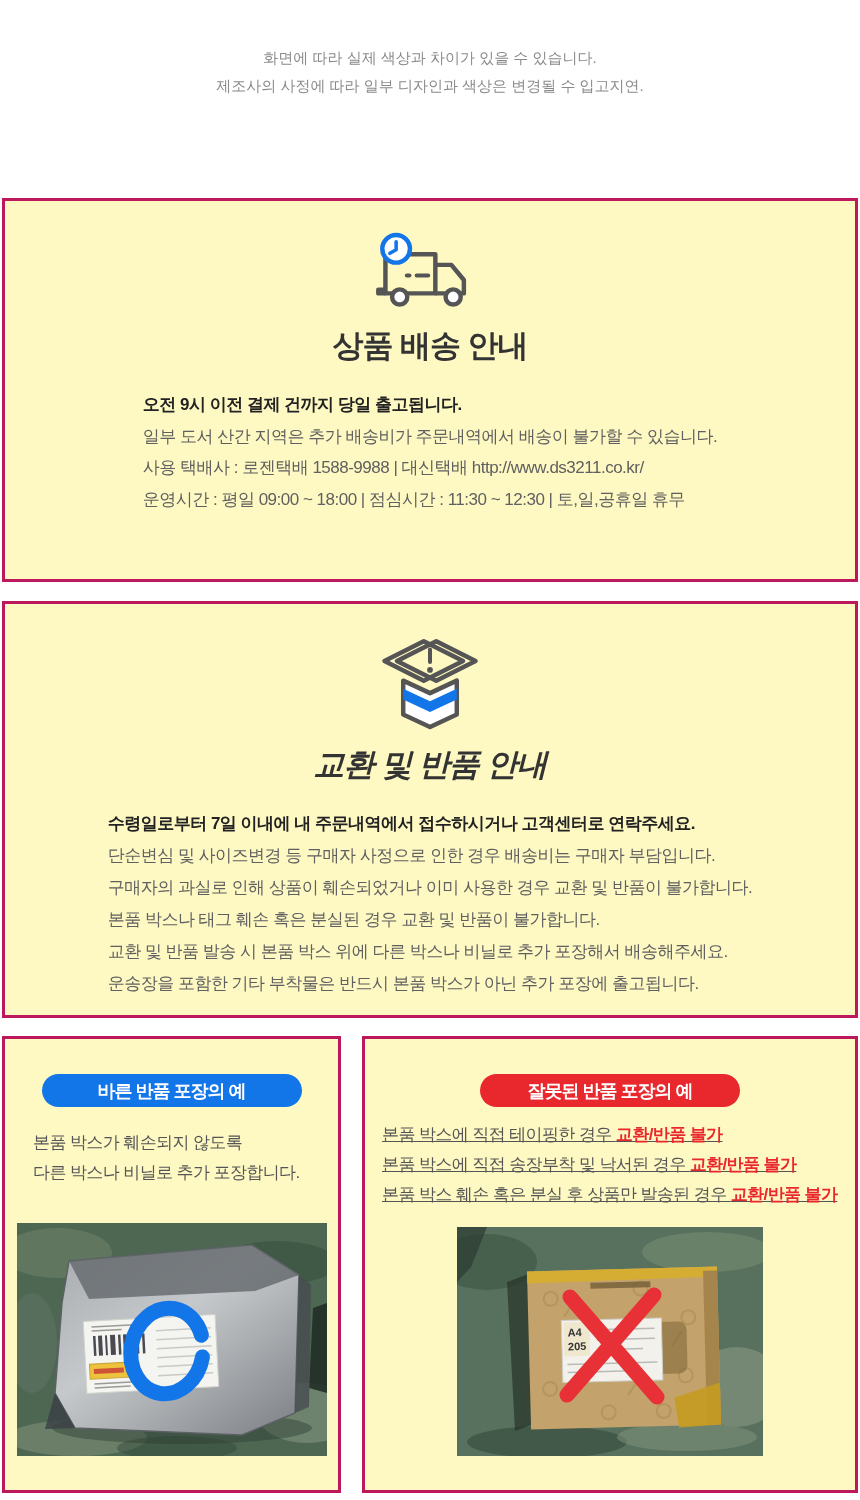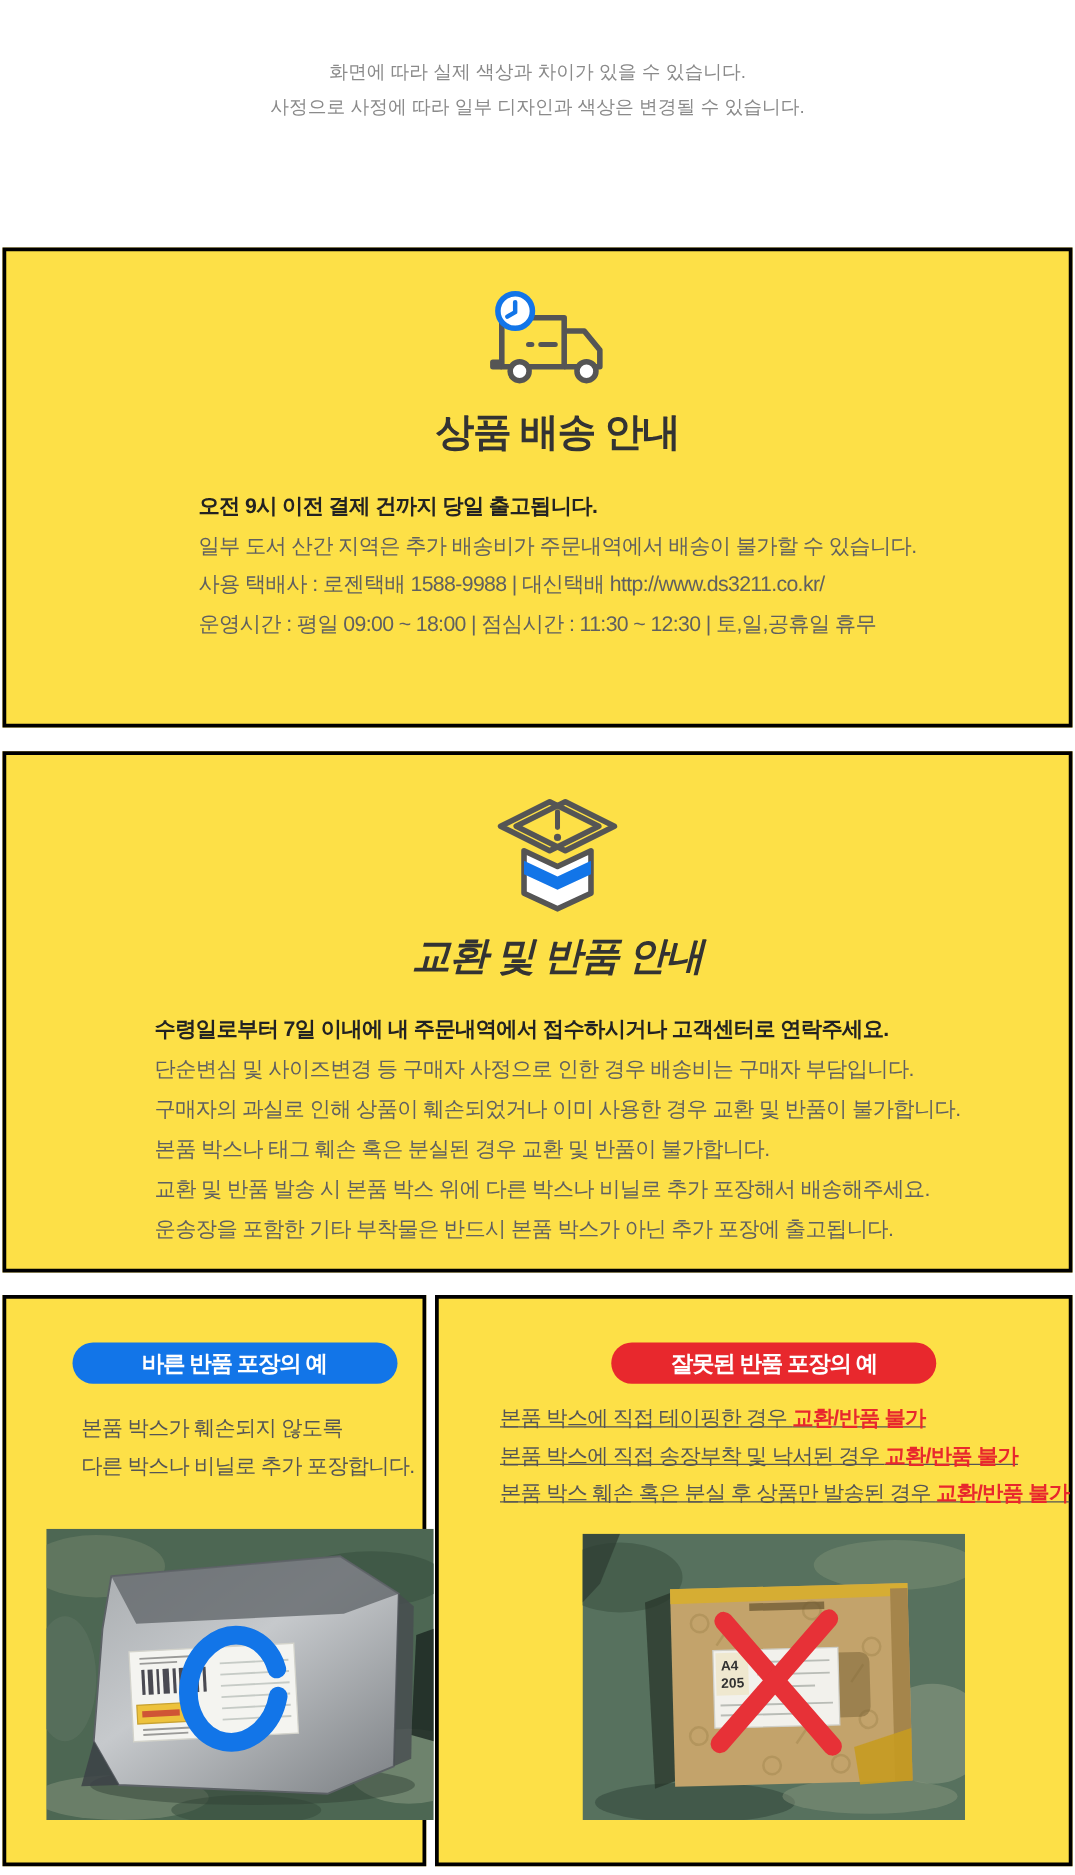--- a/index.html
+++ b/index.html
@@ -5,40 +5,40 @@
   html, body { margin: 0; padding: 0; background: #fff; }
   .page {
     width: 860px; height: 1500px; overflow: hidden; background: #fff;
     font-family: "Liberation Sans", "DejaVu Sans", sans-serif;
     position: relative;
   }
   .disclaimer { padding-top: 44px; text-align: center; color: #8a8a8a;
     font-size: 15px; line-height: 28px; }
   .disclaimer p { margin: 0; }
 
-  .panel { border: 3px solid #000000; margin: 0 2px; box-sizing: border-box; background: #fde047; padding-left: 32px; }
+  .panel { border: 3px solid #be185d; margin: 0 2px; box-sizing: border-box; background: #fef9c3; }
   .panel-shipping { margin-top: 98px; height: 384px; text-align: center; }
   .panel-returns { margin-top: 19px; height: 417px; text-align: center; }
 
   .icon-wrap { display: block; }
   .panel-shipping .icon-wrap { margin-top: 30px; }
   .panel-returns .icon-wrap { margin-top: 32px; }
 
   .panel h2 { margin: 0; color: #333; font-size: 31px; line-height: 38px;
     font-weight: bold; letter-spacing: -1px; }
   .panel-shipping h2 { margin-top: 14px; }
   .panel-returns h2 { margin-top: 10px; font-style: italic; }
 
   .textblock { width: fit-content; margin: 24px auto 0; text-align: left;
     color: #606060; font-size: 17px; letter-spacing: -0.5px; white-space: nowrap; }
   .panel-shipping .textblock p { margin: 0; line-height: 31.5px; }
   .panel-returns .textblock p { margin: 0; line-height: 32px; }
   .textblock .lead { font-weight: bold; color: #222; }
 
-  .bottom-row { display: flex; gap: 7px; margin: 18px 2px 0; height: 457px; }
+  .bottom-row { display: flex; gap: 21px; margin: 18px 2px 0; height: 457px; }
   .panel-good { width: 339px; flex: none; margin: 0; }
   .panel-bad  { flex: 1; margin: 0; }
 
   .badge { width: 260px; height: 33px; margin: 35px auto 0; border-radius: 17px;
     display: flex; align-items: center; justify-content: center;
     color: #fff; font-size: 18px; font-weight: bold; letter-spacing: -1px; }
   .badge-blue { background: #1275e8; }
   .badge-red  { background: #e8282d; }
 
   .note { color: #555; font-size: 17px; letter-spacing: -0.6px; white-space: nowrap; }
@@ -51,21 +51,21 @@
   .photo-good { width: 310px; height: 233px; margin: 35px auto 0; }
   .photo-bad  { width: 306px; height: 229px; margin: 17px auto 0; }
 </style>
 </head>
 <body>
 
 <div class="page">
 
   <div class="disclaimer">
     <p>화면에 따라 실제 색상과 차이가 있을 수 있습니다.</p>
-    <p>사정으로 사정에 따라 일부 디자인과 색상은 변경될 수 있습니다.</p>
+    <p>제조사의 사정에 따라 일부 디자인과 색상은 변경될 수 입고지연.</p>
   </div>
 
   <section class="panel panel-shipping">
     <svg class="icon-wrap" width="120" height="82" viewBox="0 0 132 92" style="margin-left:auto;margin-right:auto;">
       <g fill="none" stroke="#555" stroke-width="5" stroke-linejoin="round">
         <rect x="16" y="26" width="56" height="44"></rect>
         <path d="M72 38 h18 l14 17 v15 h-32"></path>
         <path d="M16 66 h-8 v4 h8"></path>
       </g>
       <g stroke="#555" stroke-width="4.5" stroke-linecap="round">

